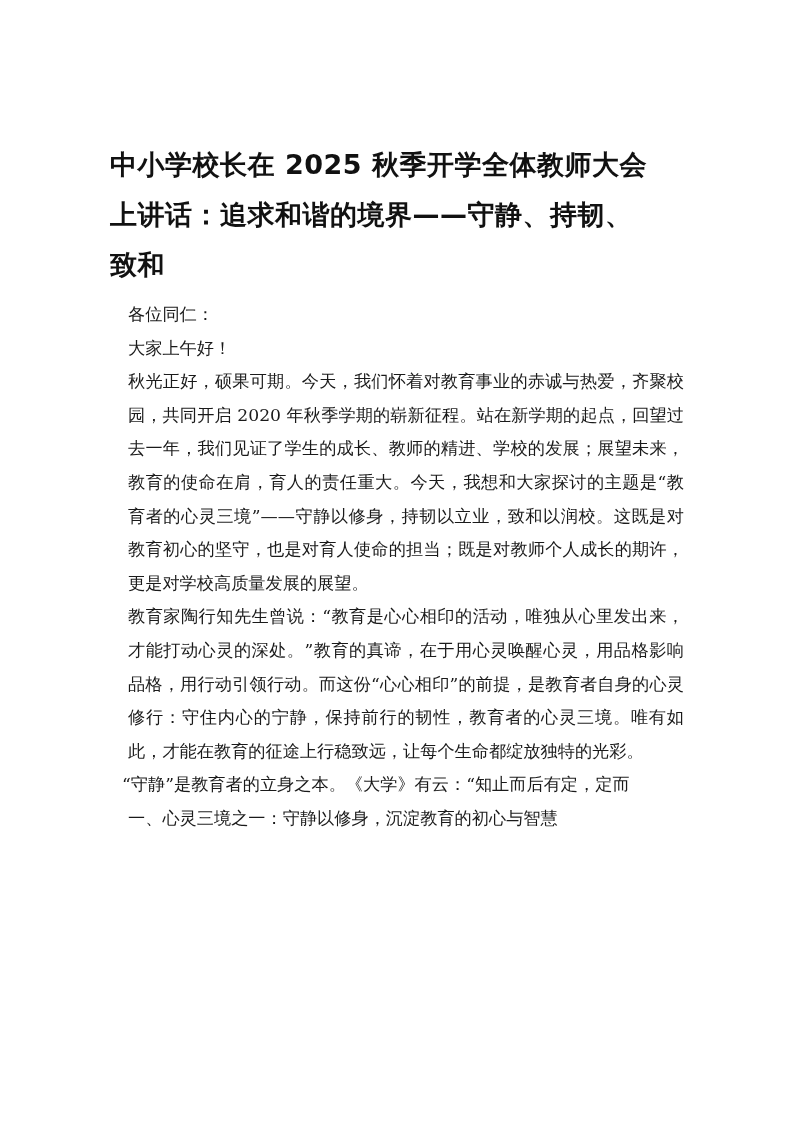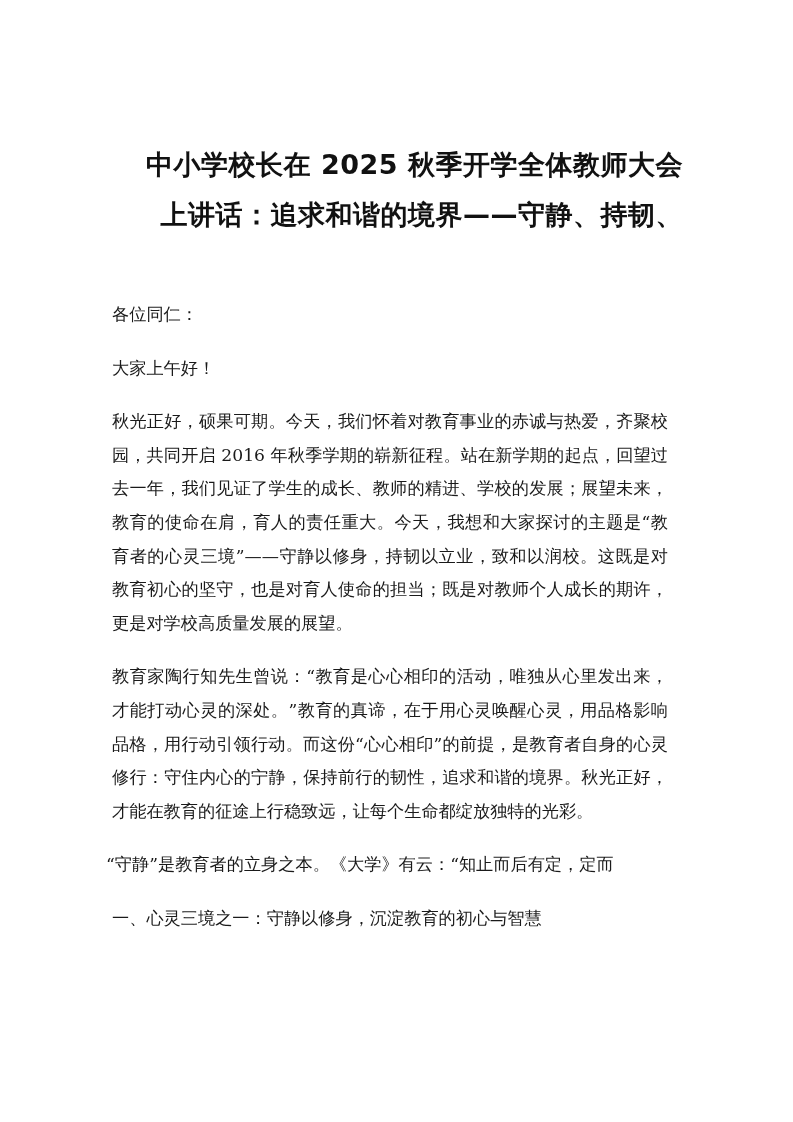--- a/index.html
+++ b/index.html
@@ -20,66 +20,67 @@
       top: 0;
       width: 793px;
       height: 1122px;
       background: #ffffff;
     }
     .title {
       position: absolute;
       left: 110px;
       top: 122px;
       width: 573px;
-      text-align: right;
+      text-align: left;
       font-family: "DejaVu Sans", "Liberation Sans", sans-serif;
       font-weight: bold;
       font-size: 27px;
       line-height: 50px;
       letter-spacing: 0.5px;
       color: #111111;
     }
     .title .line {
       display: block;
       white-space: nowrap;
     }
     .body {
       position: absolute;
-      left: 112px;
+      left: 128px;
       top: 298px;
       width: 556px;
       font-family: "DejaVu Serif", "Liberation Serif", serif;
       font-size: 17.2px;
       line-height: 33.6px;
       color: #1a1a1a;
     }
     .body p {
       margin: 0;
       text-align: justify;
       text-justify: inter-character;
     }
     .body p.gap {
-      margin-top: 20px;
+      margin-top: 0;
     }
     .body p.quote-open {
       text-indent: -6px;
     }
   </style>
 </head>
 <body>
 
 <div class="page">
 
   <h1 class="title">
     <span class="line">中小学校长在 2025 秋季开学全体教师大会</span>
     <span class="line">上讲话：追求和谐的境界——守静、持韧、</span>
+    <span class="line">致和</span>
   </h1>
 
   <div class="body">
     <p>各位同仁：</p>
     <p class="gap">大家上午好！</p>
-    <p class="gap">秋光正好，硕果可期。今天，我们怀着对教育事业的赤诚与热爱，齐聚校园，共同开启 2016 年秋季学期的崭新征程。站在新学期的起点，回望过去一年，我们见证了学生的成长、教师的精进、学校的发展；展望未来，教育的使命在肩，育人的责任重大。今天，我想和大家探讨的主题是“教育者的心灵三境”——守静以修身，持韧以立业，致和以润校。这既是对教育初心的坚守，也是对育人使命的担当；既是对教师个人成长的期许，更是对学校高质量发展的展望。</p>
-    <p class="gap">教育家陶行知先生曾说：“教育是心心相印的活动，唯独从心里发出来，才能打动心灵的深处。”教育的真谛，在于用心灵唤醒心灵，用品格影响品格，用行动引领行动。而这份“心心相印”的前提，是教育者自身的心灵修行：守住内心的宁静，保持前行的韧性，追求和谐的境界。秋光正好，才能在教育的征途上行稳致远，让每个生命都绽放独特的光彩。</p>
+    <p class="gap">秋光正好，硕果可期。今天，我们怀着对教育事业的赤诚与热爱，齐聚校园，共同开启 2020 年秋季学期的崭新征程。站在新学期的起点，回望过去一年，我们见证了学生的成长、教师的精进、学校的发展；展望未来，教育的使命在肩，育人的责任重大。今天，我想和大家探讨的主题是“教育者的心灵三境”——守静以修身，持韧以立业，致和以润校。这既是对教育初心的坚守，也是对育人使命的担当；既是对教师个人成长的期许，更是对学校高质量发展的展望。</p>
+    <p class="gap">教育家陶行知先生曾说：“教育是心心相印的活动，唯独从心里发出来，才能打动心灵的深处。”教育的真谛，在于用心灵唤醒心灵，用品格影响品格，用行动引领行动。而这份“心心相印”的前提，是教育者自身的心灵修行：守住内心的宁静，保持前行的韧性，教育者的心灵三境。唯有如此，才能在教育的征途上行稳致远，让每个生命都绽放独特的光彩。</p>
     <p class="gap quote-open">“守静”是教育者的立身之本。《大学》有云：“知止而后有定，定而</p>
     <p class="gap">一、心灵三境之一：守静以修身，沉淀教育的初心与智慧</p>
   </div>
 
 </div>
 
 </body></html>

